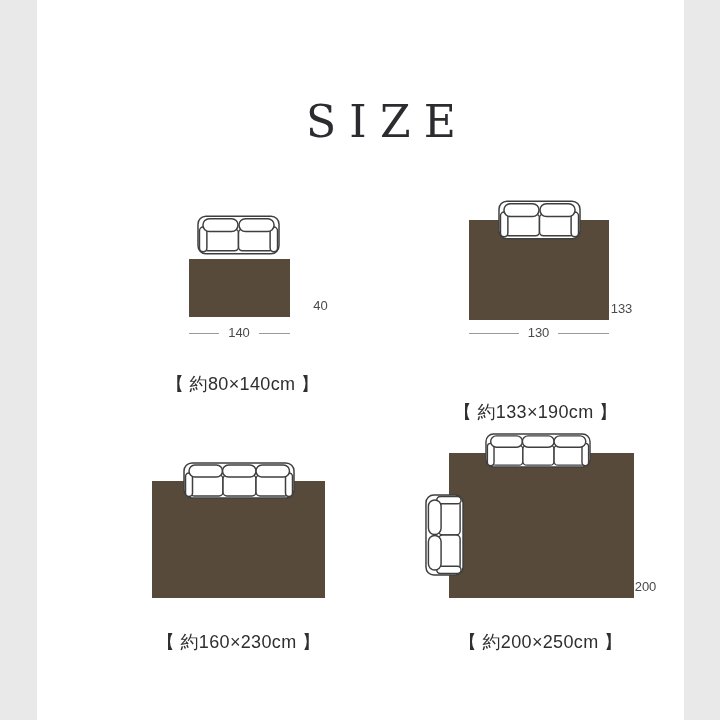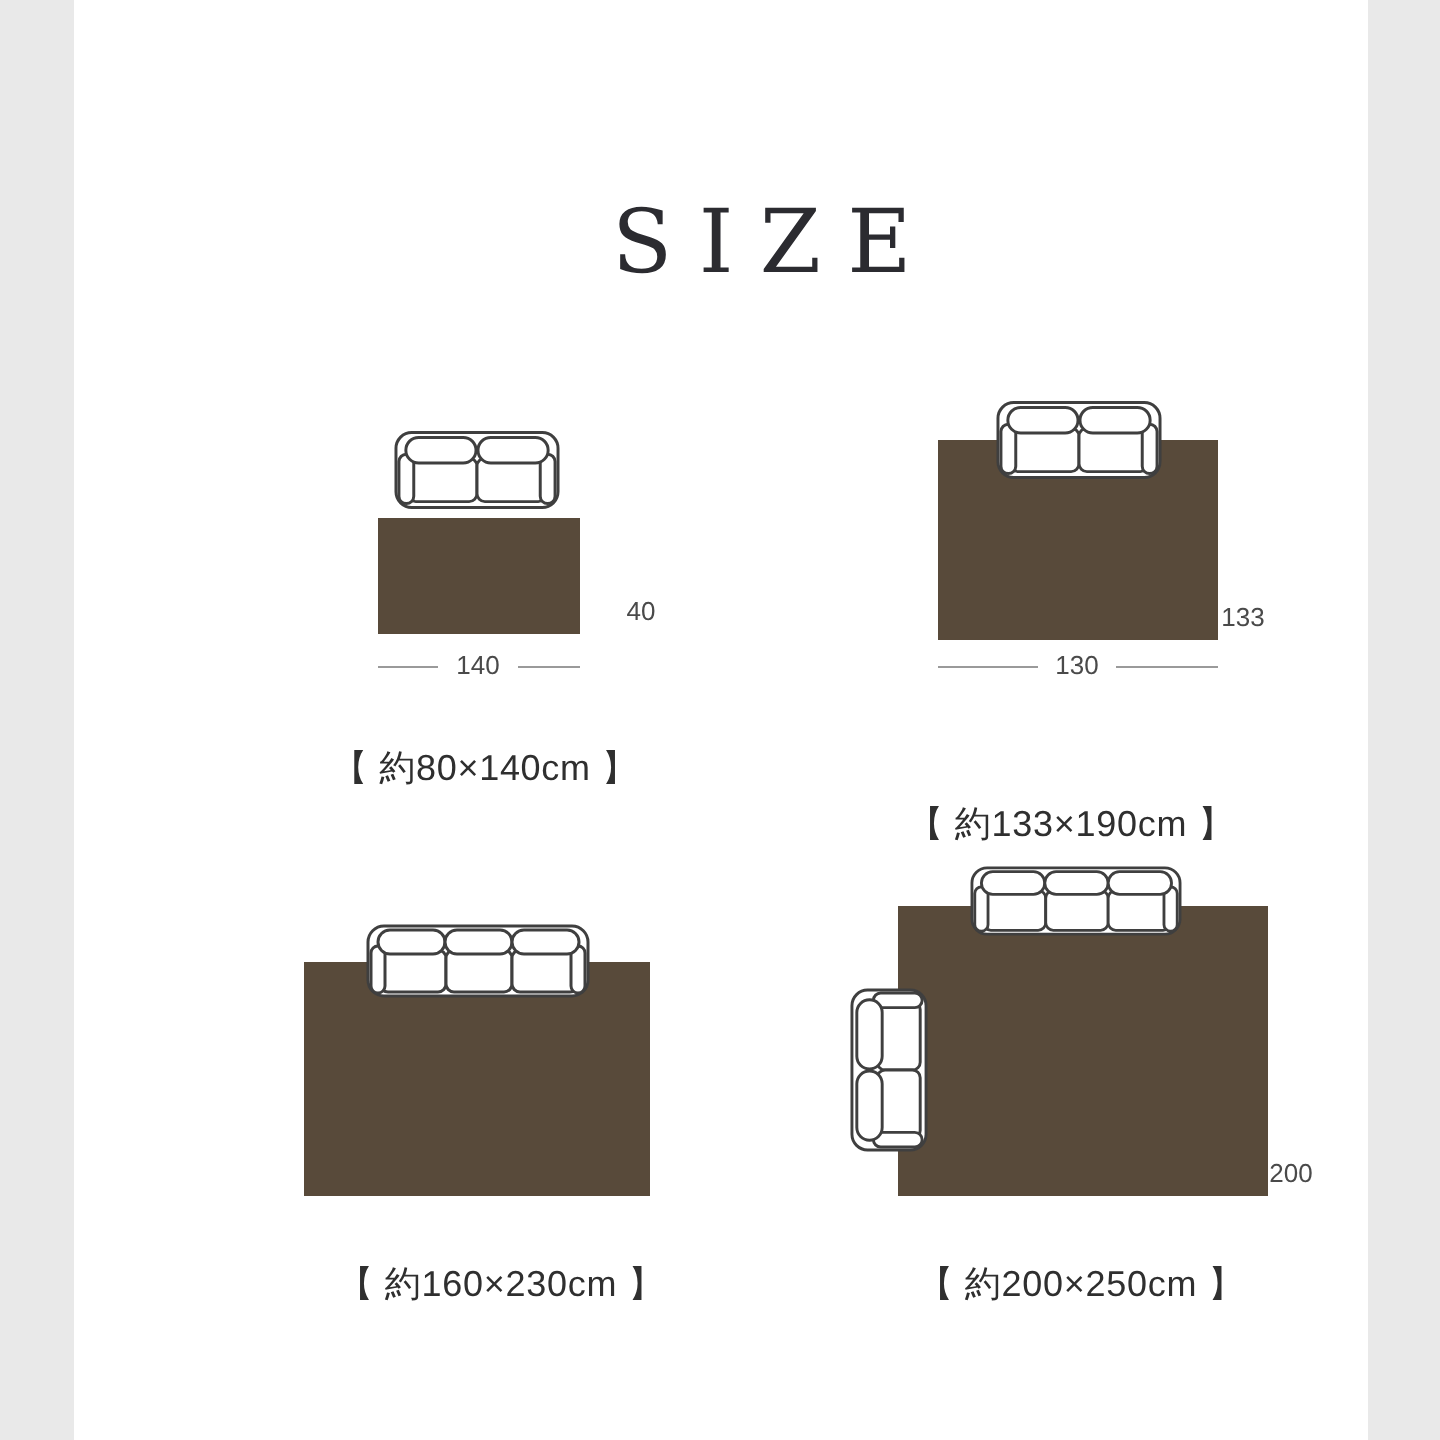--- a/index.html
+++ b/index.html
@@ -62,21 +62,21 @@
   .d2 .rug{left:432px;top:220px;width:140px;height:100px;}
   .d2 .sofa{left:461px;top:200px;width:83px;height:40px;}
   .d2 .vdim{left:570px;top:220px;height:100px;}
   .d2 .hdim{left:432px;top:325px;width:140px;}
   .d2 .caption{left:379px;top:352px;margin-top:48px;}
   
   .d3 .rug{left:115px;top:481px;width:173px;height:117px;}
   .d3 .sofa{left:145px;top:462px;width:114px;height:37px;}
   .d3 .vdim{left:282px;top:481px;height:117px;}
   .d3 .hdim{left:115px;top:603px;width:173px;}
-  .d3 .caption{left:94px;top:630px;}
+  .d3 .caption{left:82px;top:630px;}
   
   .d4 .rug{left:412px;top:453px;width:185px;height:145px;}
   .d4 .sofa-top{left:445px;top:433px;width:112px;height:35px;}
   .d4 .sofa-left{left:388px;top:493px;width:39px;height:84px;}
   .d4 .vdim{left:594px;top:453px;height:145px;}
   .d4 .hdim{left:412px;top:603px;width:185px;}
   .d4 .caption{left:384px;top:630px;}
 </style>
 </head>
 <body>

